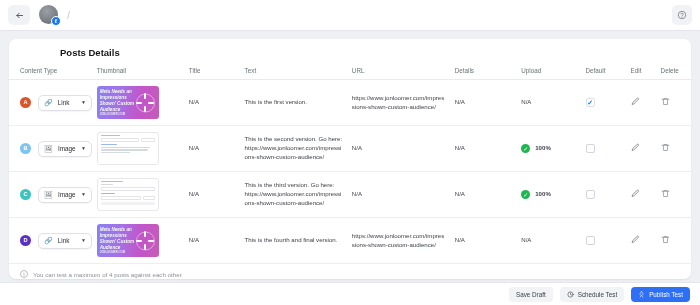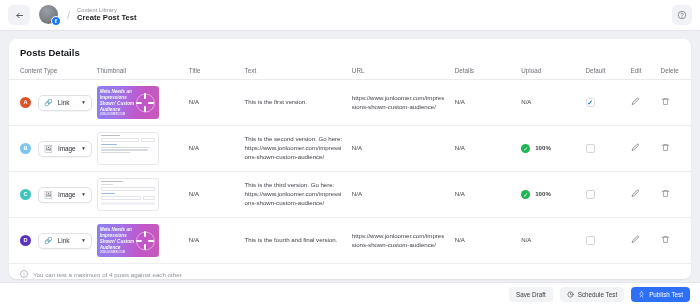--- a/index.html
+++ b/index.html
@@ -43,21 +43,21 @@
     display: flex; align-items: center; justify-content: center; cursor: pointer;
   }
 
   
   .page { flex: 1; background: #eef0f4; padding: 0; position: relative; overflow: hidden; }
   .card {
     position: absolute; left: 9px; right: 9px; top: 8px; bottom: 26px;
     background: #fff; border-radius: 7px; box-shadow: 0 1px 2px rgba(16,20,30,.07);
     display: flex; flex-direction: column; overflow: hidden;
   }
-  .card-title { font-size: 9.5px; font-weight: bold; color: #15171a; padding: 8px 11px 6px 11px; }
+  .card-title { font-size: 9.5px; font-weight: bold; color: #15171a; padding: 8px 11px 6px 11px; margin-left: 40px; }
 
   table { width: 100%; border-collapse: collapse; table-layout: fixed; }
   thead th {
     font-size: 6.3px; color: #6b7078; font-weight: normal; text-align: left;
     padding: 3px 4px 5px 4px; border-bottom: 1px solid #e8eaee; background: #fff;
   }
   tbody td {
     font-size: 6.1px; color: #3d4148; vertical-align: middle;
     padding: 6px 4px; border-bottom: 1px solid #eceef1; line-height: 1.45;
   }
@@ -180,24 +180,20 @@
       </svg>
     </div>
 
     <div class="avatar-wrap">
       <div class="avatar"></div>
       <div class="avatar-badge">f</div>
     </div>
 
     <span class="divider-slash">/</span>
 
-    <div class="crumbs">
-      <span class="crumb-top">Content Library</span>
-      <span class="crumb-main">Create Post Test</span>
-    </div>
 
     <div class="topbar-spacer"></div>
 
     <div class="help-btn">
       <svg width="10" height="10" viewBox="0 0 24 24" fill="none" stroke="#7c8187" stroke-width="2">
         <circle cx="12" cy="12" r="9"></circle>
         <path d="M9.2 9.3a2.9 2.9 0 0 1 5.6 1c0 2-2.8 2.4-2.8 4" stroke-linecap="round"></path>
         <line x1="12" y1="17.4" x2="12" y2="17.5" stroke-linecap="round"></line>
       </svg>
     </div>

